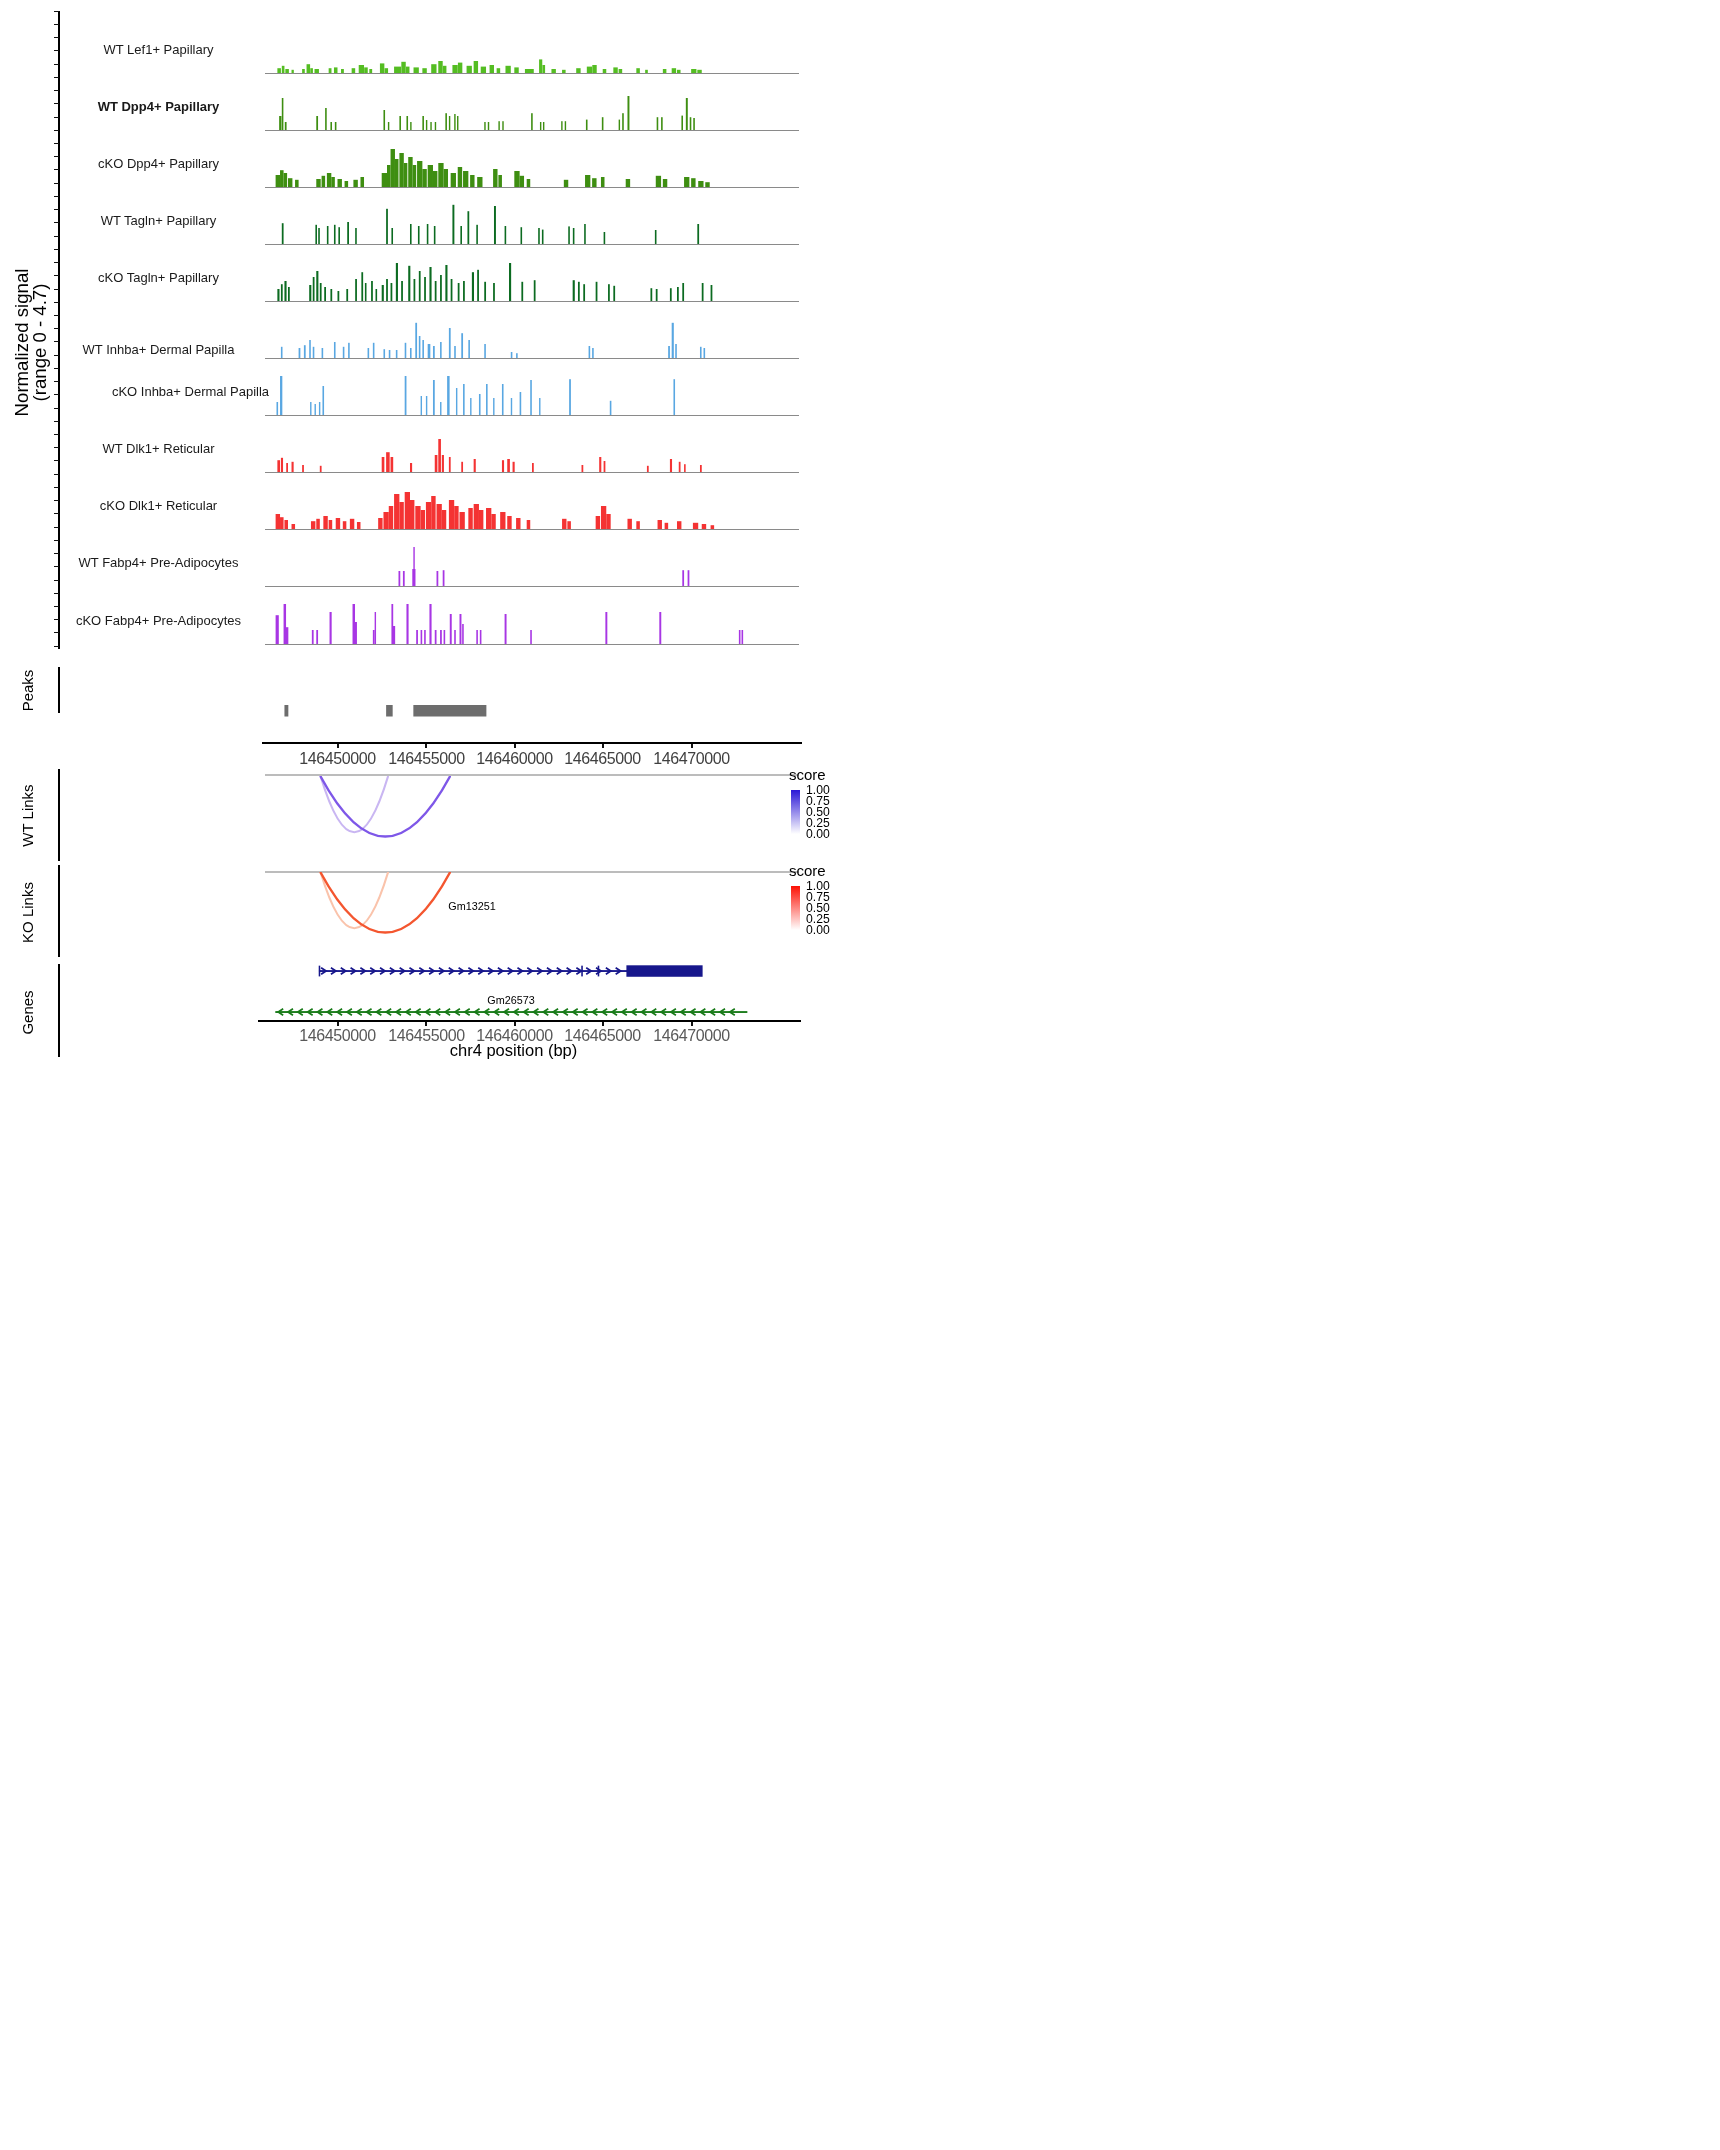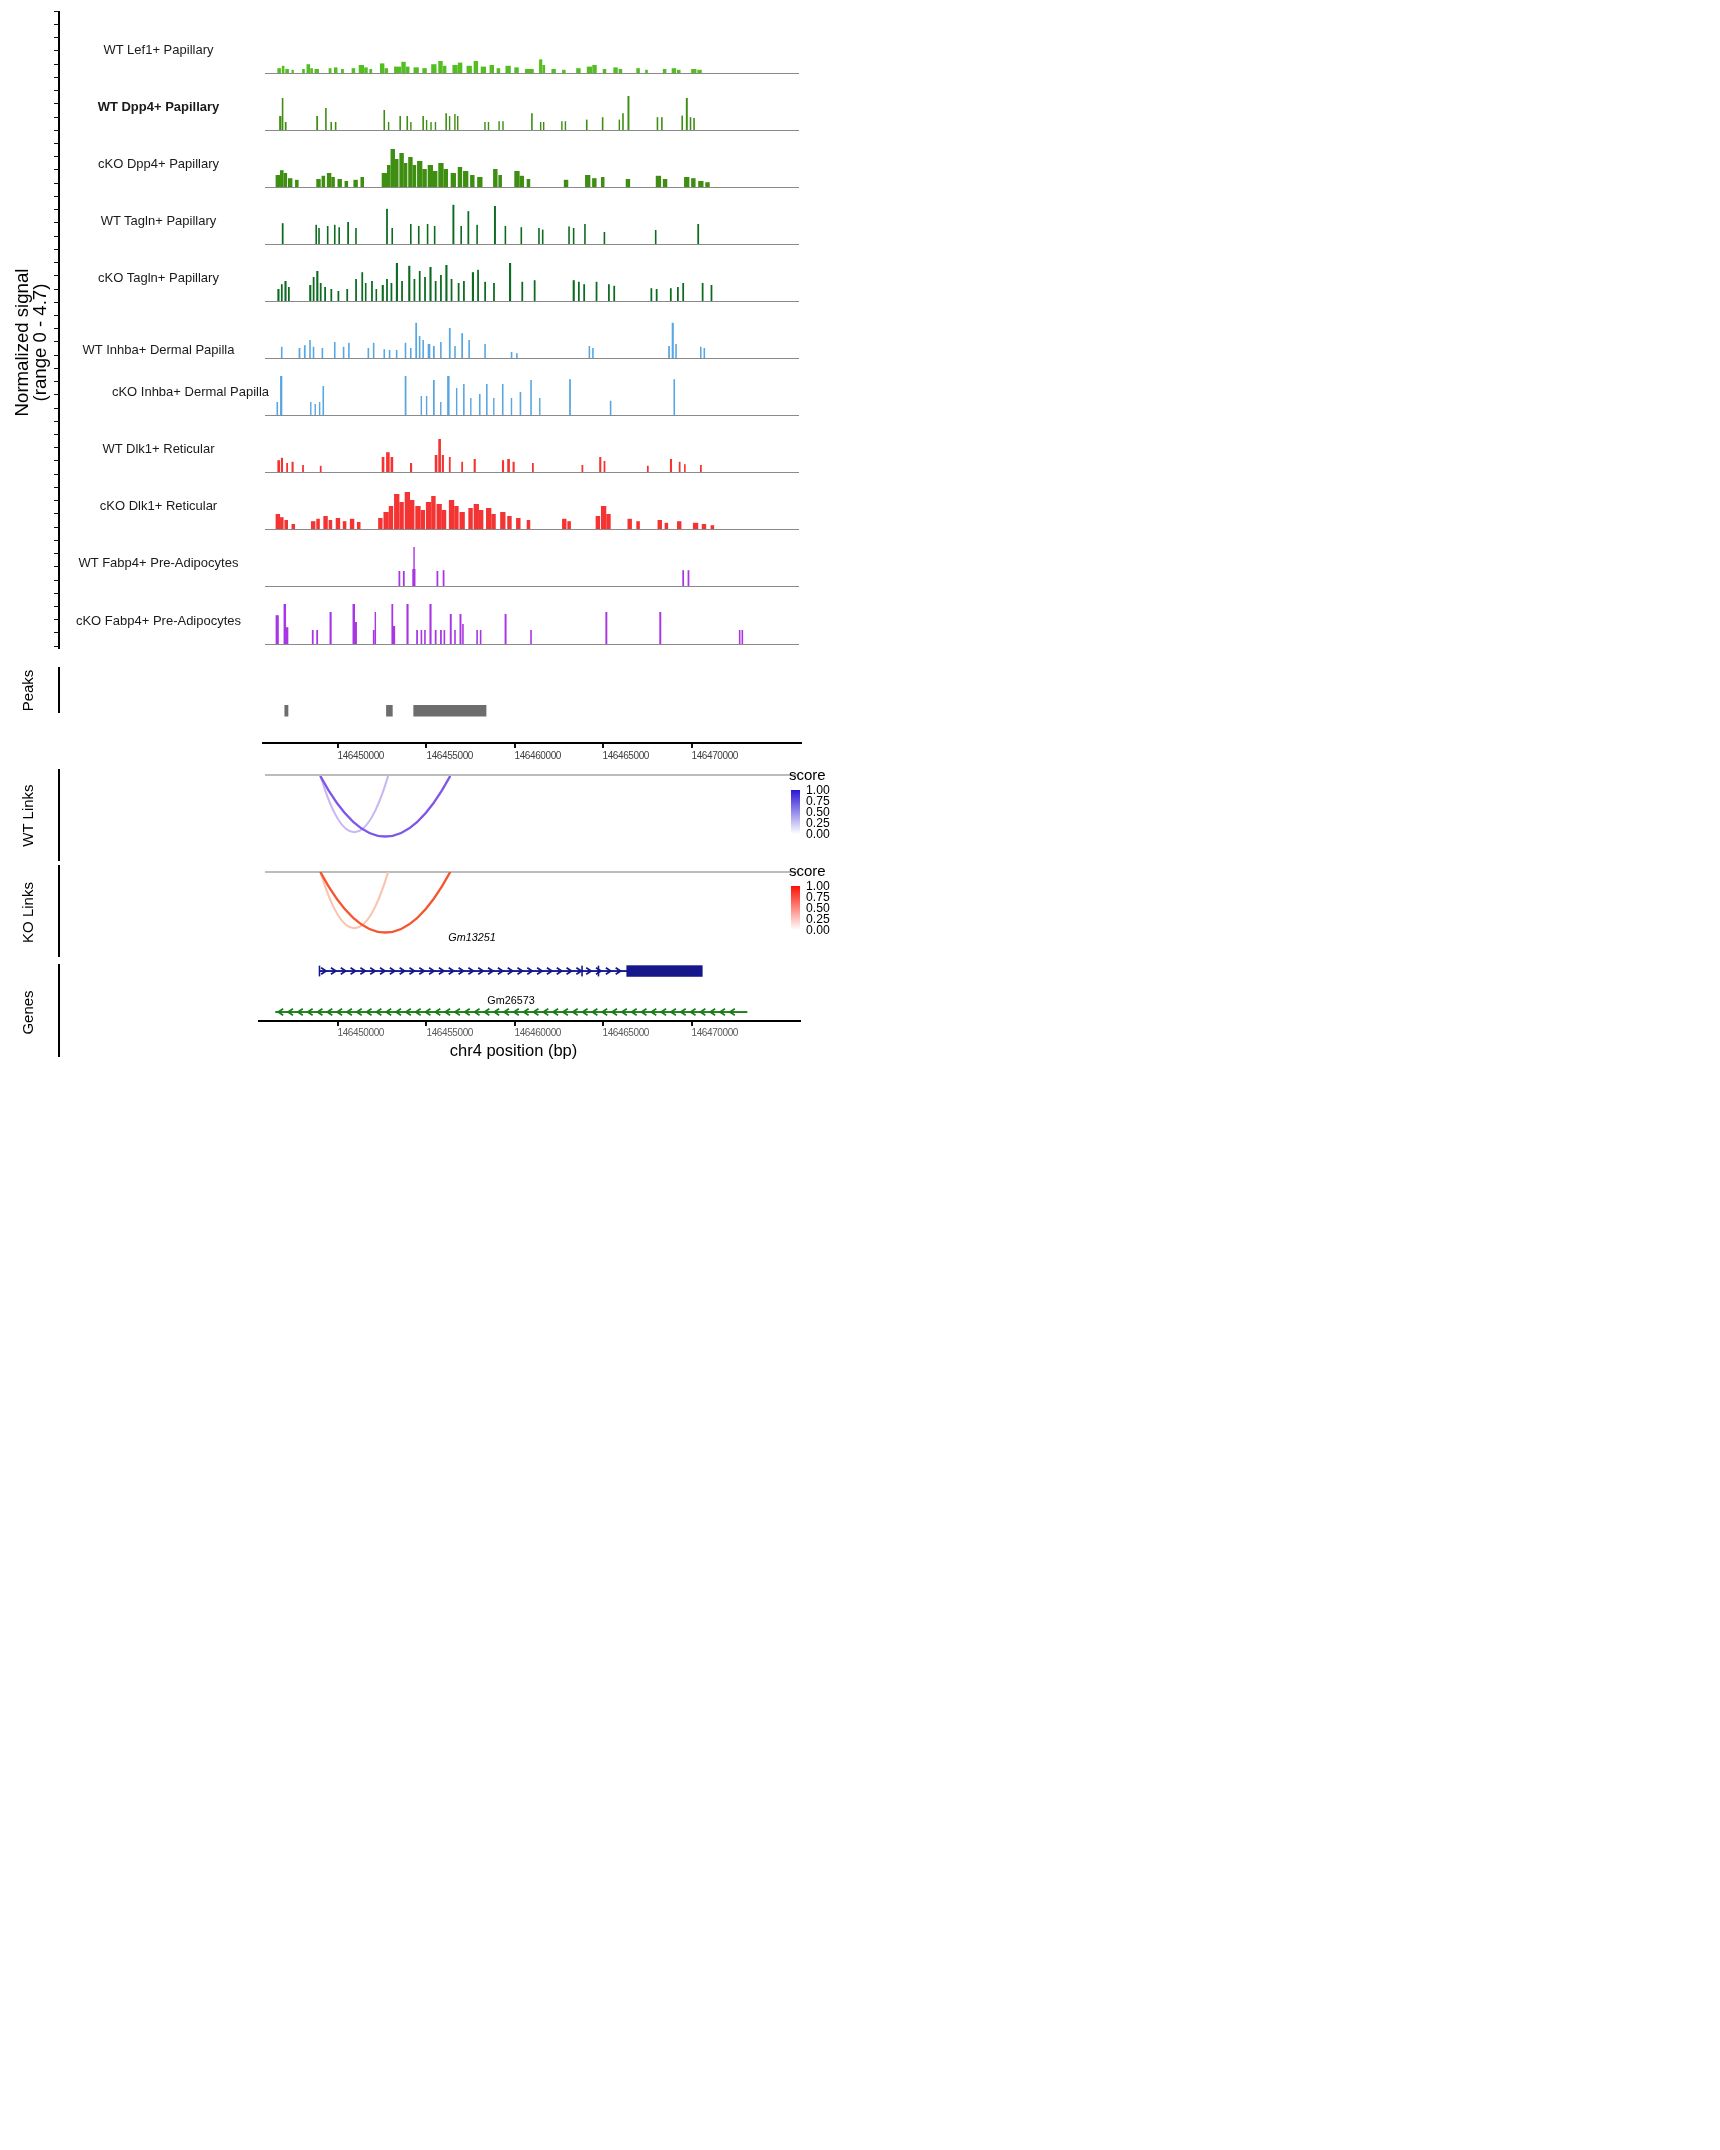--- a/index.html
+++ b/index.html
@@ -5,21 +5,21 @@
   html,body{margin:0;padding:0;background:#ffffff;font-family:"Liberation Sans",sans-serif;}
   #canvas{position:relative;width:860px;height:1075px;background:#fff;overflow:hidden;}
   .vline{position:absolute;background:#000;}
   .hline{position:absolute;background:#000;}
   .rotlab{position:absolute;transform:rotate(-90deg);transform-origin:center center;
           text-align:center;color:#000;white-space:nowrap;}
   .ylab{font-size:18.6px;line-height:18px;}
   .seclab{font-size:15px;}
   .track-label{position:absolute;left:59px;width:199px;text-align:center;
                font-size:13px;color:#1a1a1a;height:16px;line-height:16px;}
-  .axis-tick-label{position:absolute;width:93px;text-align:right;font-size:10px;letter-spacing:-0.4px;}
+  .axis-tick-label{position:absolute;width:93px;text-align:center;font-size:16px;letter-spacing:-0.4px;}
   .xaxis-title{position:absolute;text-align:center;font-size:16.5px;color:#000;}
   .legend{position:absolute;width:72px;}
   .legend-title{position:absolute;left:0;top:0;font-size:15px;color:#000;}
   .legend-bar{position:absolute;left:2.2px;top:24px;width:9.3px;height:44px;}
   .legend-tick{position:absolute;left:17px;width:43px;height:11.5px;font-size:12.2px;color:#000;line-height:11.5px;}
   .gene-label{position:absolute;text-align:center;font-size:10.8px;color:#000;width:100px;}
   svg{position:absolute;display:block;}
 </style>
 </head>
 <body>
@@ -628,21 +628,21 @@
         <path d="M 434.4400662251653 9.5 L 441.4400662251653 14 L 434.4400662251653 18.5" fill="none" stroke="#17178c" stroke-width="2.4"></path>
         <path d="M 448.1400662251653 9.5 L 455.1400662251653 14 L 448.1400662251653 18.5" fill="none" stroke="#17178c" stroke-width="2.4"></path>
         <path d="M 461.8400662251653 9.5 L 468.8400662251653 14 L 461.8400662251653 18.5" fill="none" stroke="#17178c" stroke-width="2.4"></path>
         <path d="M 475.5400662251653 9.5 L 482.5400662251653 14 L 475.5400662251653 18.5" fill="none" stroke="#17178c" stroke-width="2.4"></path>
         <path d="M 489.24006622516526 9.5 L 496.24006622516526 14 L 489.24006622516526 18.5" fill="none" stroke="#17178c" stroke-width="2.4"></path>
         <rect x="74.88013245033113" y="6.5" width="2.2" height="15" fill="#17178c"></rect>
         <rect x="441.2129139072847" y="6.5" width="2.2" height="15" fill="#17178c"></rect>
         <rect x="464.15496688741723" y="6.5" width="2.2" height="15" fill="#17178c"></rect>
         <rect x="504.23178807947016" y="6" width="106.32284768211929" height="16" fill="#17178c"></rect>
       </svg>
-      <div class="gene-label" style="position: absolute; left: 422px; top: 931px; font-style: italic;">Gm13251</div>
+      <div class="gene-label" style="position: absolute; left: 422px; top: 900px;">Gm13251</div>
       <svg width="534" height="21.5" viewBox="0 0 745 30" style="left: 265px; top: 1002px;">
         <rect x="14.30794701986755" y="12.7" width="658.6854304635762" height="2.6" fill="#187a18"></rect>
         <path d="M 25.307947019867548 9.5 L 18.307947019867548 14 L 25.307947019867548 18.5" fill="none" stroke="#187a18" stroke-width="2.4"></path>
         <path d="M 39.007947019867544 9.5 L 32.007947019867544 14 L 39.007947019867544 18.5" fill="none" stroke="#187a18" stroke-width="2.4"></path>
         <path d="M 52.70794701986755 9.5 L 45.70794701986755 14 L 52.70794701986755 18.5" fill="none" stroke="#187a18" stroke-width="2.4"></path>
         <path d="M 66.40794701986755 9.5 L 59.40794701986755 14 L 66.40794701986755 18.5" fill="none" stroke="#187a18" stroke-width="2.4"></path>
         <path d="M 80.10794701986755 9.5 L 73.10794701986755 14 L 80.10794701986755 18.5" fill="none" stroke="#187a18" stroke-width="2.4"></path>
         <path d="M 93.80794701986756 9.5 L 86.80794701986756 14 L 93.80794701986756 18.5" fill="none" stroke="#187a18" stroke-width="2.4"></path>
         <path d="M 107.50794701986756 9.5 L 100.50794701986756 14 L 107.50794701986756 18.5" fill="none" stroke="#187a18" stroke-width="2.4"></path>
         <path d="M 121.20794701986756 9.5 L 114.20794701986756 14 L 121.20794701986756 18.5" fill="none" stroke="#187a18" stroke-width="2.4"></path>

